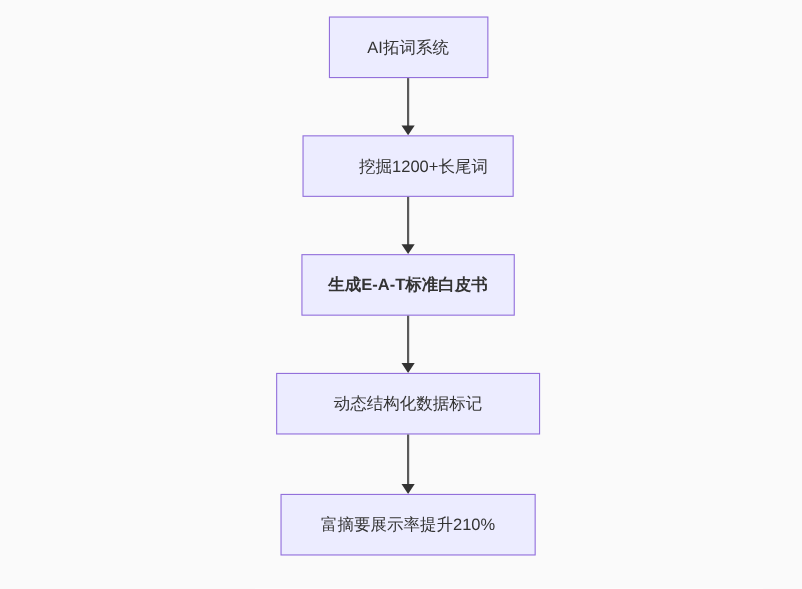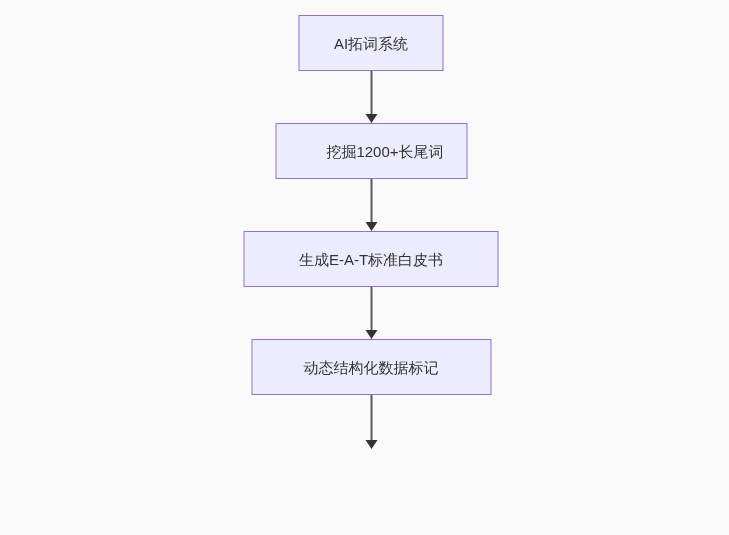--- a/index.html
+++ b/index.html
@@ -30,21 +30,21 @@
     align-items: center;
     justify-content: center;
     color: var(--text, #333333);
     font-size: 15px;
     line-height: 1;
     white-space: nowrap;
     text-align: center;
   }
   .node.n1 { width: 145px; }
   .node.n2 { width: 192px; padding-left: 28px; }
-  .node.n3 { width: 255px; }
+  .node.n3 { width: 194px; font-weight: bold; }
   .node.n4 { width: 240px; }
   .node.n5 { width: 232px; }
   .arrow {
     height: 52px;
     display: flex;
     flex-direction: column;
     align-items: center;
   }
   .arrow.tall { height: 54px; }
   .arrow-line {
@@ -96,15 +96,18 @@
 
     <div class="node n4">
       <span>动态结构化数据标记</span>
     </div>
 
     <div class="arrow tall">
       <div class="arrow-line"></div>
       <div class="arrow-head"></div>
     </div>
 
+    <div class="node n5">
+      <span>富摘要展示率提升210%</span>
+    </div>
 
   </div>
 </div>
 
 </body></html>

